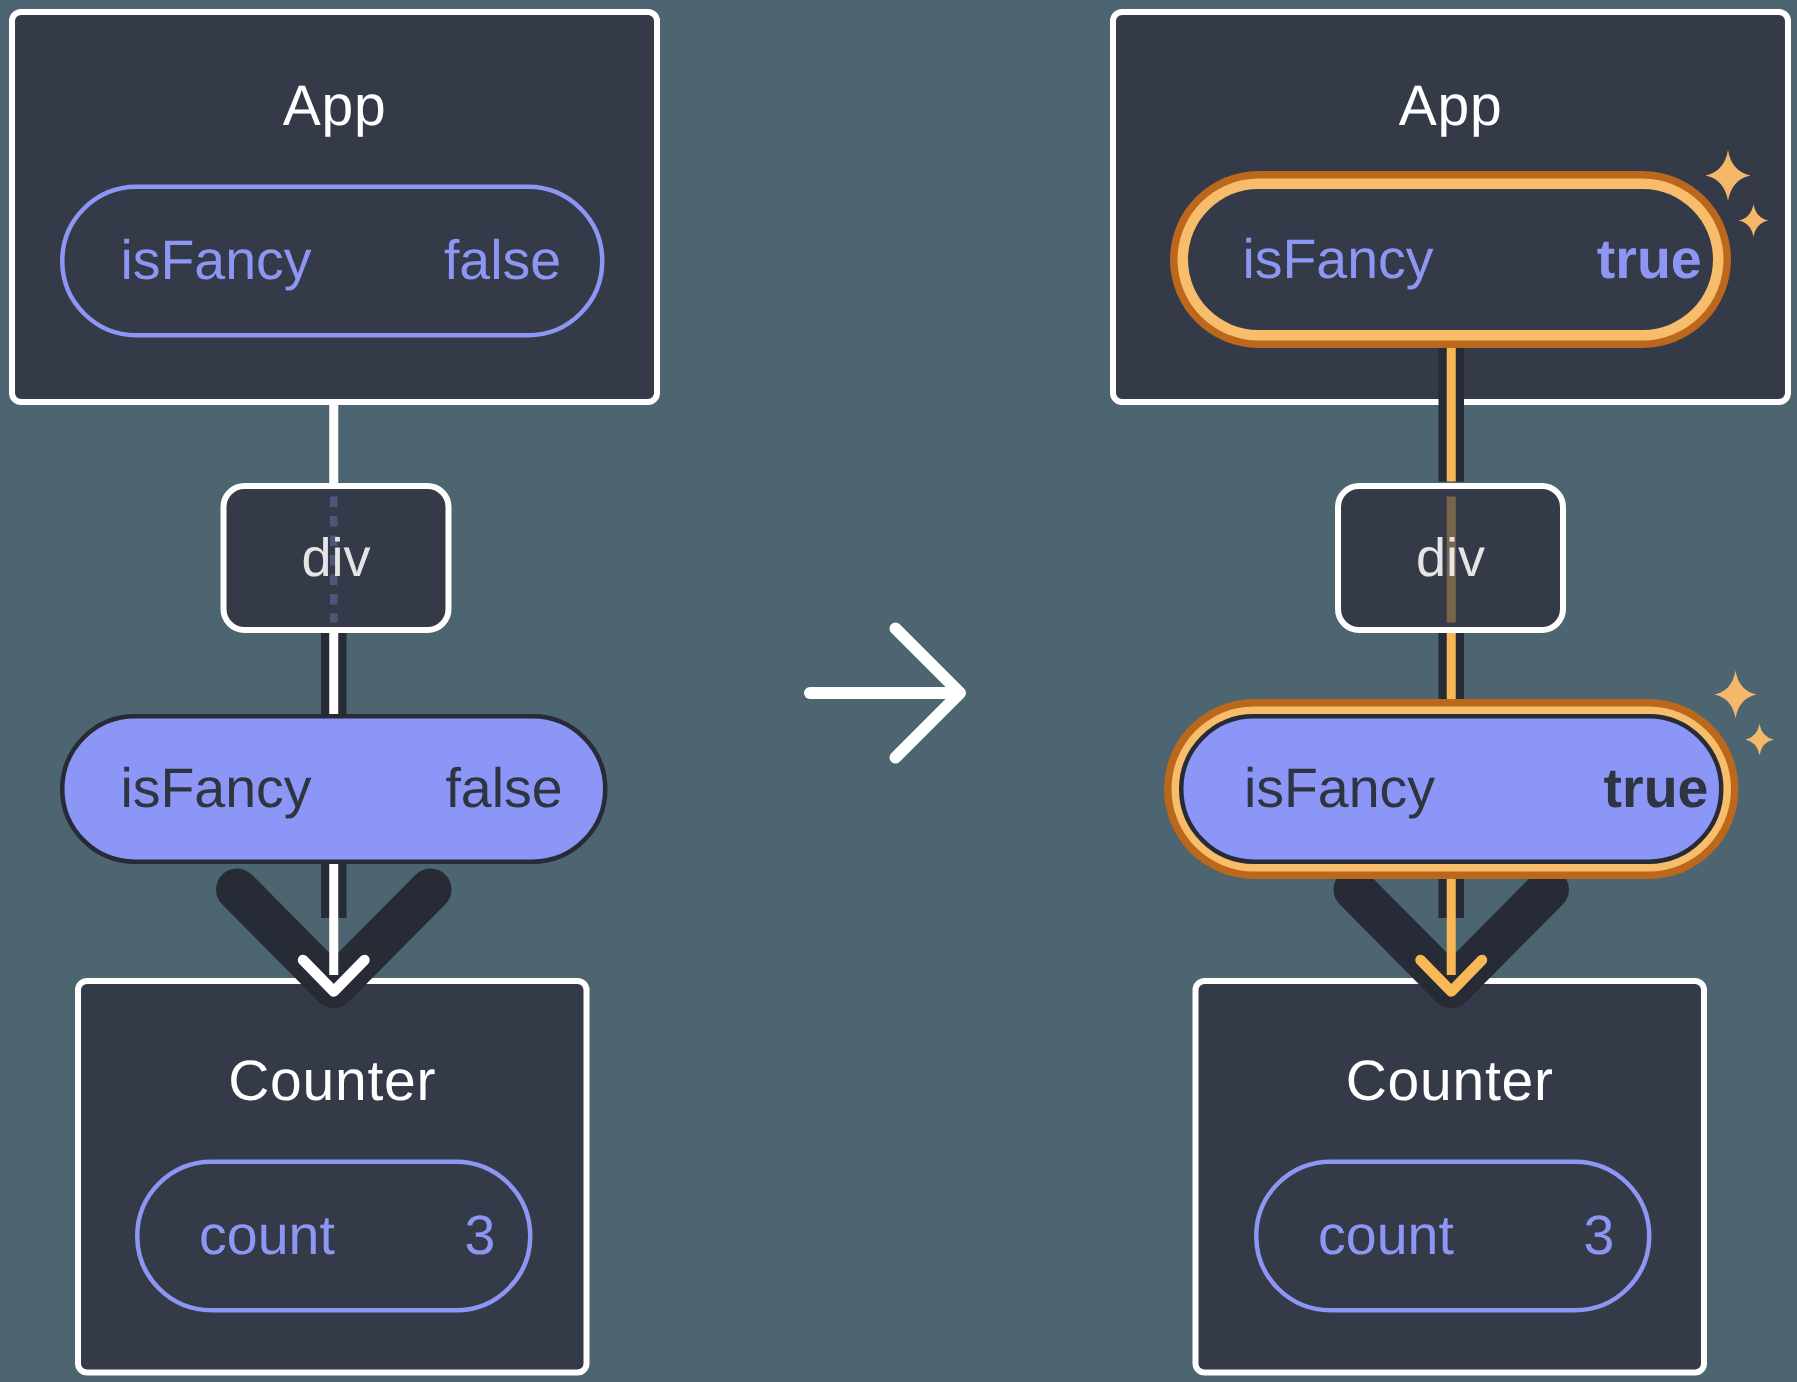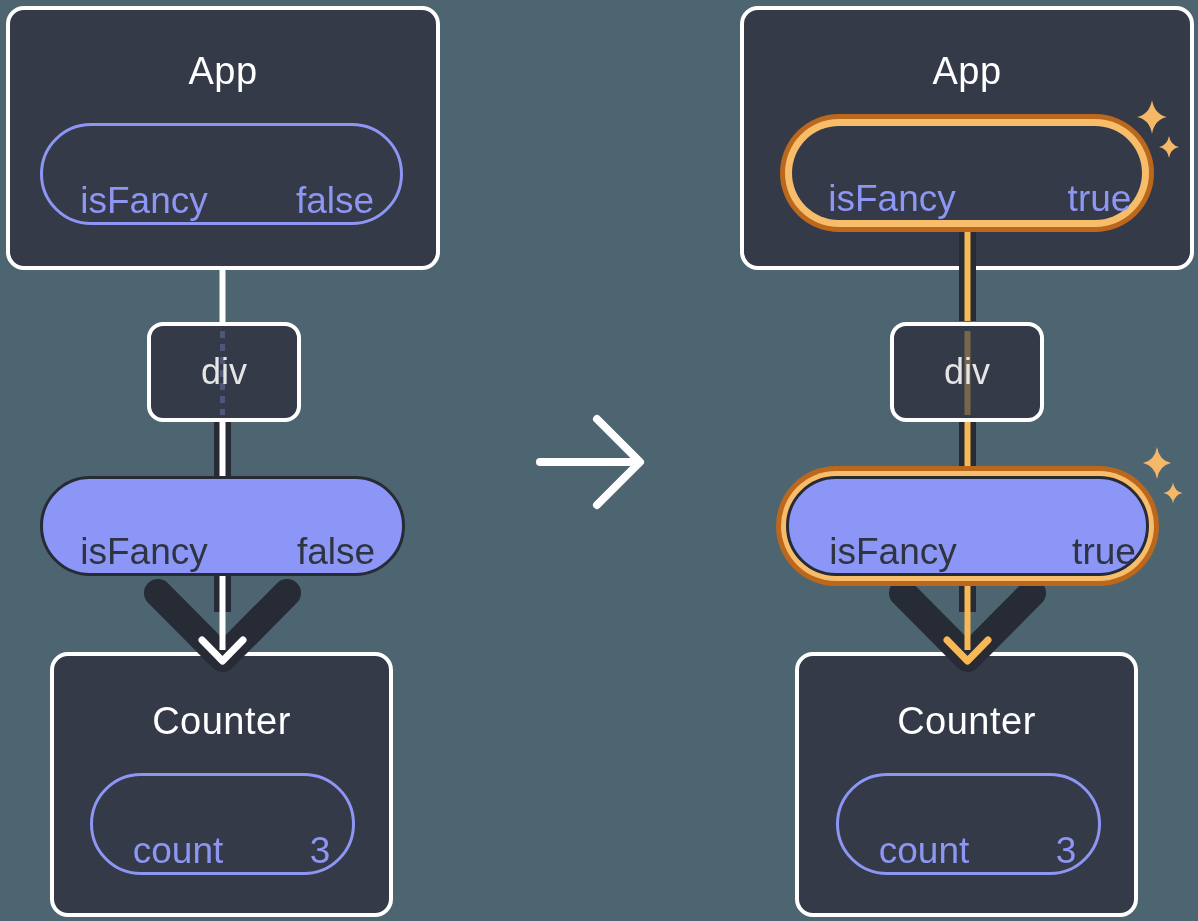--- a/index.html
+++ b/index.html
@@ -2,49 +2,49 @@
 <html><head>
 <meta charset="utf-8">
 <style>
   html,body{margin:0;padding:0;background:#4D6570;}
   .canvas{
     position:relative;width:1198px;height:921px;background:#4D6570;
     font-family:"Liberation Sans",sans-serif;overflow:hidden;
   }
   .box{
     position:absolute;background:#343A47;border:4px solid #FFFFFF;
-    border-radius:18px;box-sizing:border-box;z-index:1;
+    border-radius:8px;box-sizing:border-box;z-index:1;
   }
   .box-title{
     position:absolute;left:0;right:0;text-align:center;
     color:#FFFFFF;font-size:38px;font-weight:500;letter-spacing:.5px;
   }
   .pill{
-    position:absolute;display:flex;align-items:flex-end;border-radius:999px;
+    position:absolute;display:flex;align-items:center;border-radius:999px;
     box-sizing:border-box;z-index:3;font-size:37px;
   }
   .pill .cell{display:flex;align-items:center;justify-content:center;}
   .pill .cell.c1{flex:0 0 auto;}
   .pill .cell.c2{flex:1 1 auto;padding-left:22px;}
   .pill .divider{flex:0 0 3px;}
   .pill.outline{border:3px solid #8E96F3;color:#8E96F3;}
   .pill.outline .divider{background:#8E96F3;}
   .pill.filled{background:#8C96F7;border:3px solid #262B36;color:#2E3440;}
   .pill.filled .divider{background:#262B36;}
   .pill.glow-dark{
     background:#343A47;color:#8E96F3;
     box-shadow:0 0 0 7px #F8BD6B,0 0 0 12px #BB671C;
   }
   .pill.glow-dark .divider{background:#F3AC55;}
   .pill.glow-filled{
     background:#8C96F7;border:3px solid #262B36;color:#2E3440;
     box-shadow:0 0 0 5px #F8BD6B,0 0 0 10px #BB671C;
   }
   .pill.glow-filled .divider{background:#262B36;}
-  .bold-val{font-weight:400;margin-left:40px;}
+  .bold-val{font-weight:700;margin-left:40px;}
   .node-label{
     position:absolute;z-index:3;display:flex;align-items:center;justify-content:center;
     color:#e5e5e5;font-size:36px;font-weight:500;
   }
   svg.overlay{position:absolute;inset:0;z-index:2;pointer-events:none;}
 </style>
 </head>
 <body>
 
 <div class="canvas">

